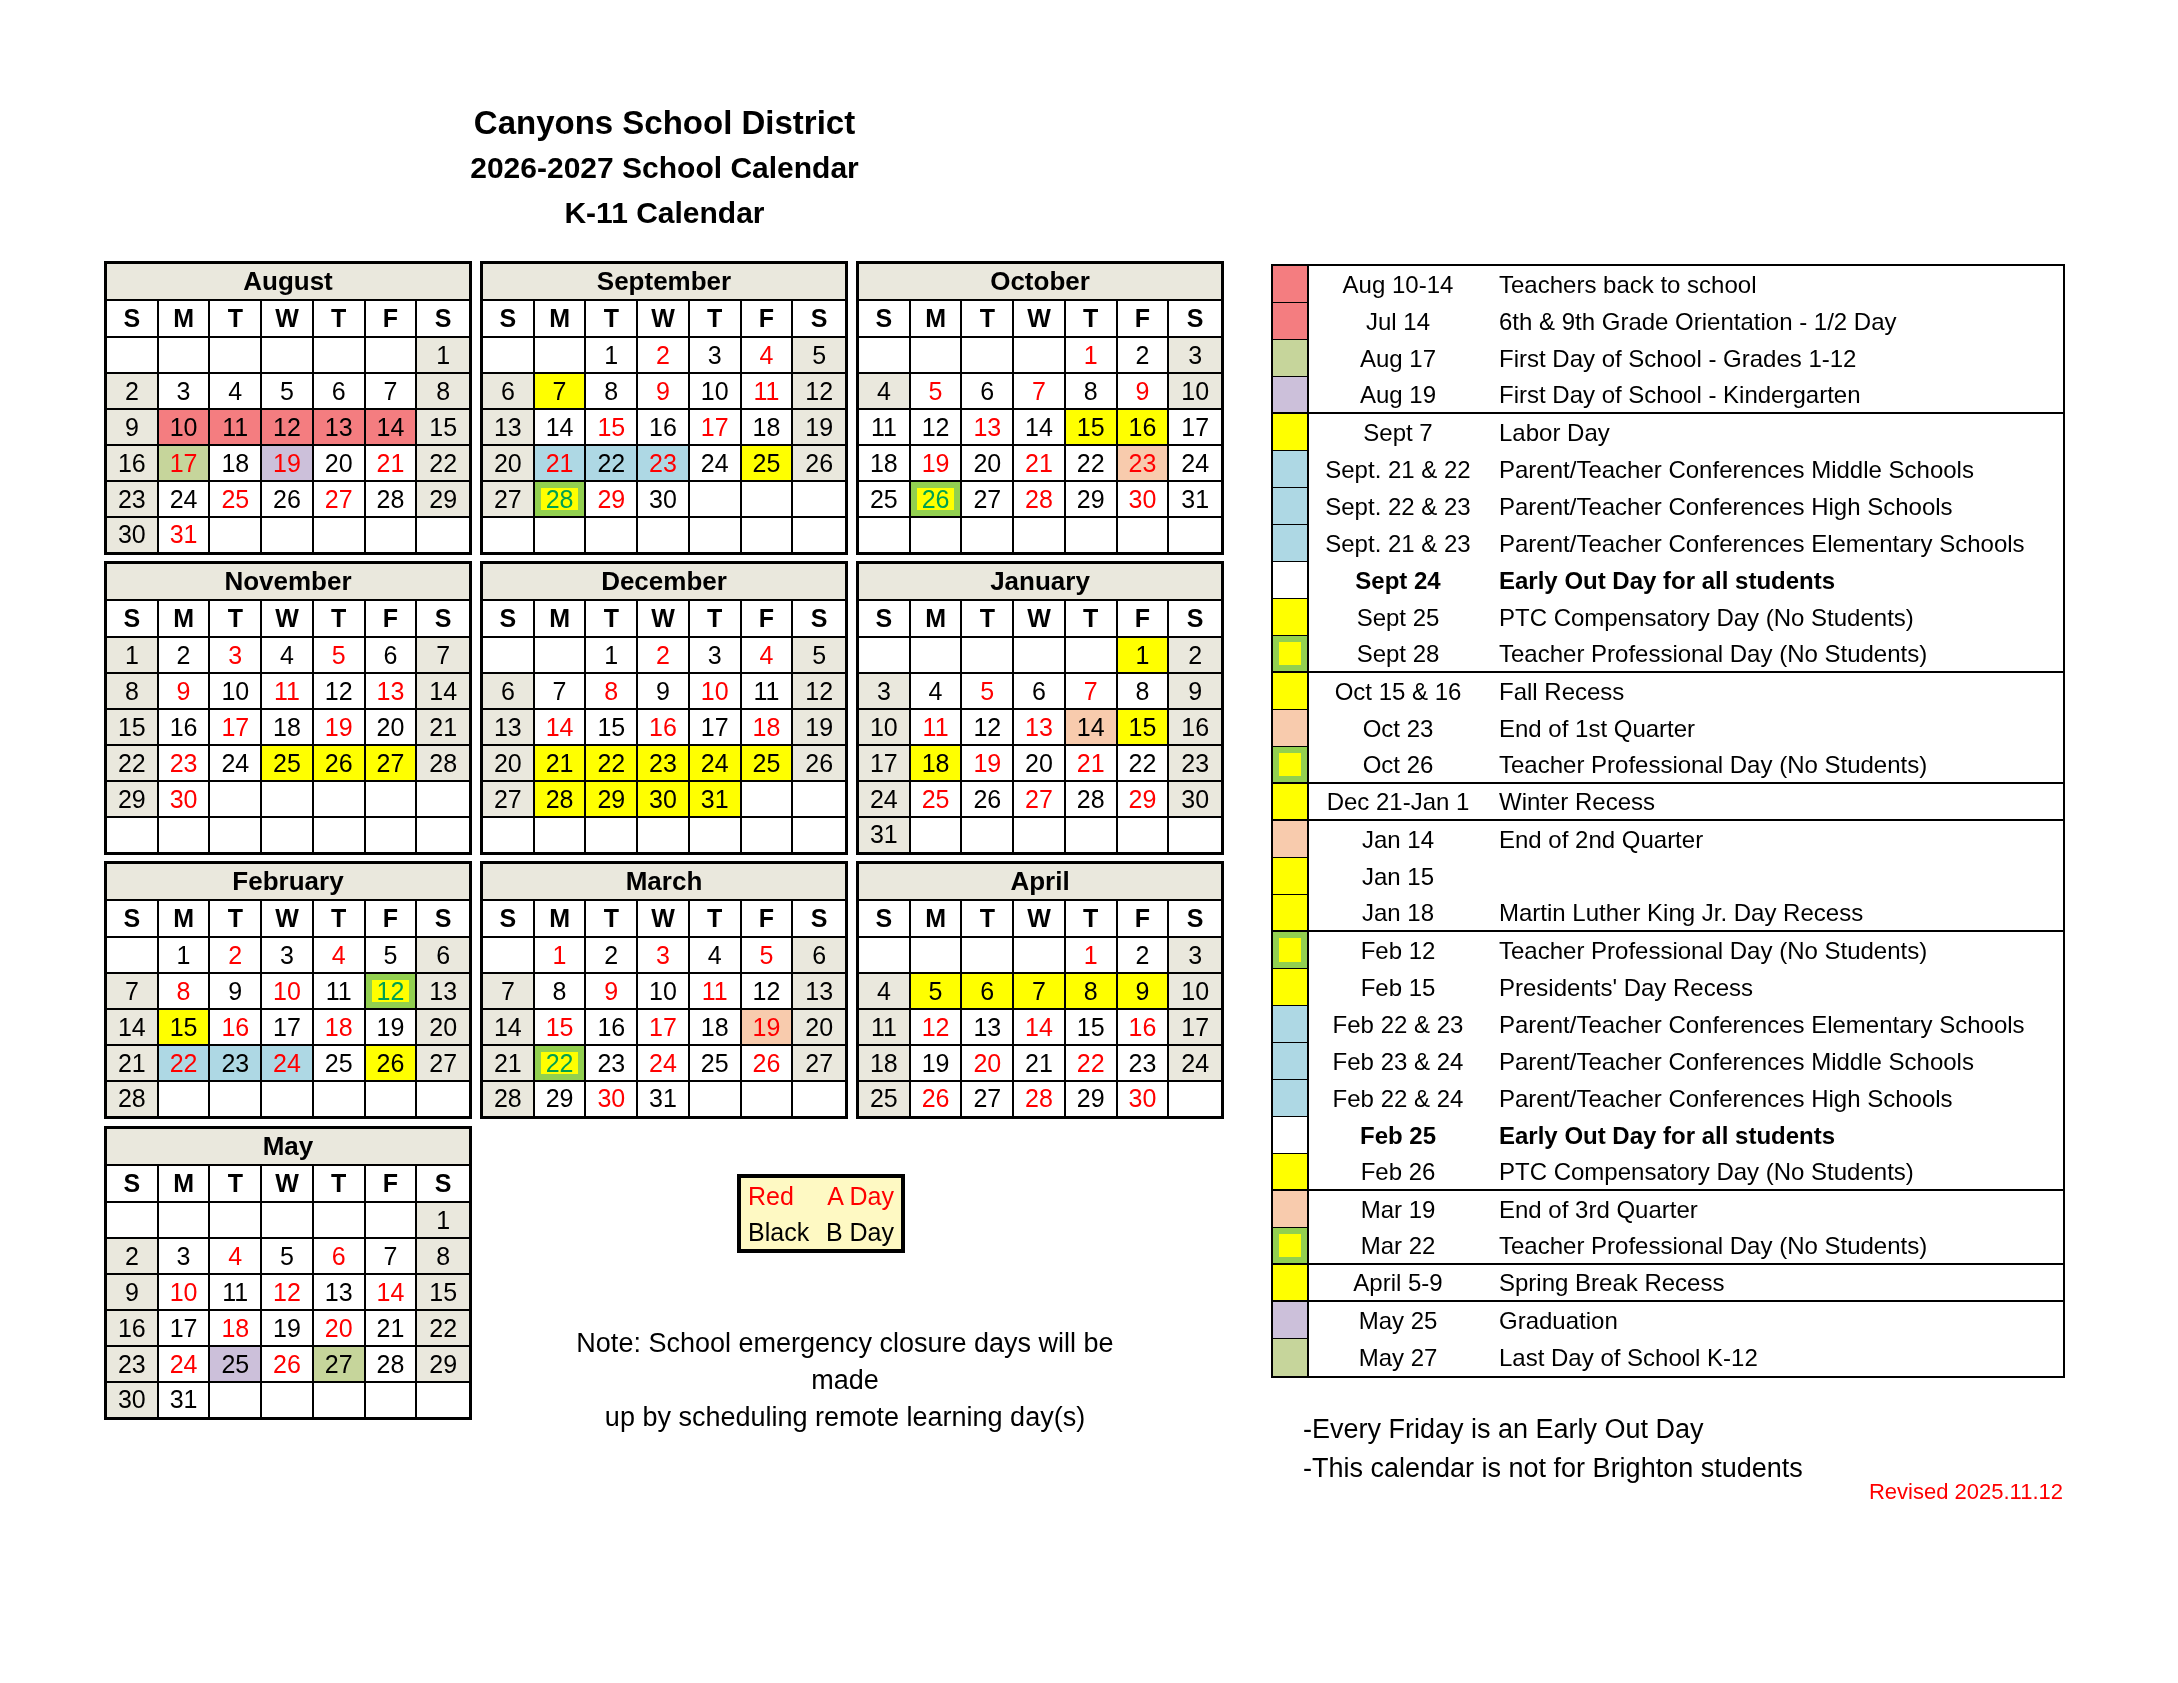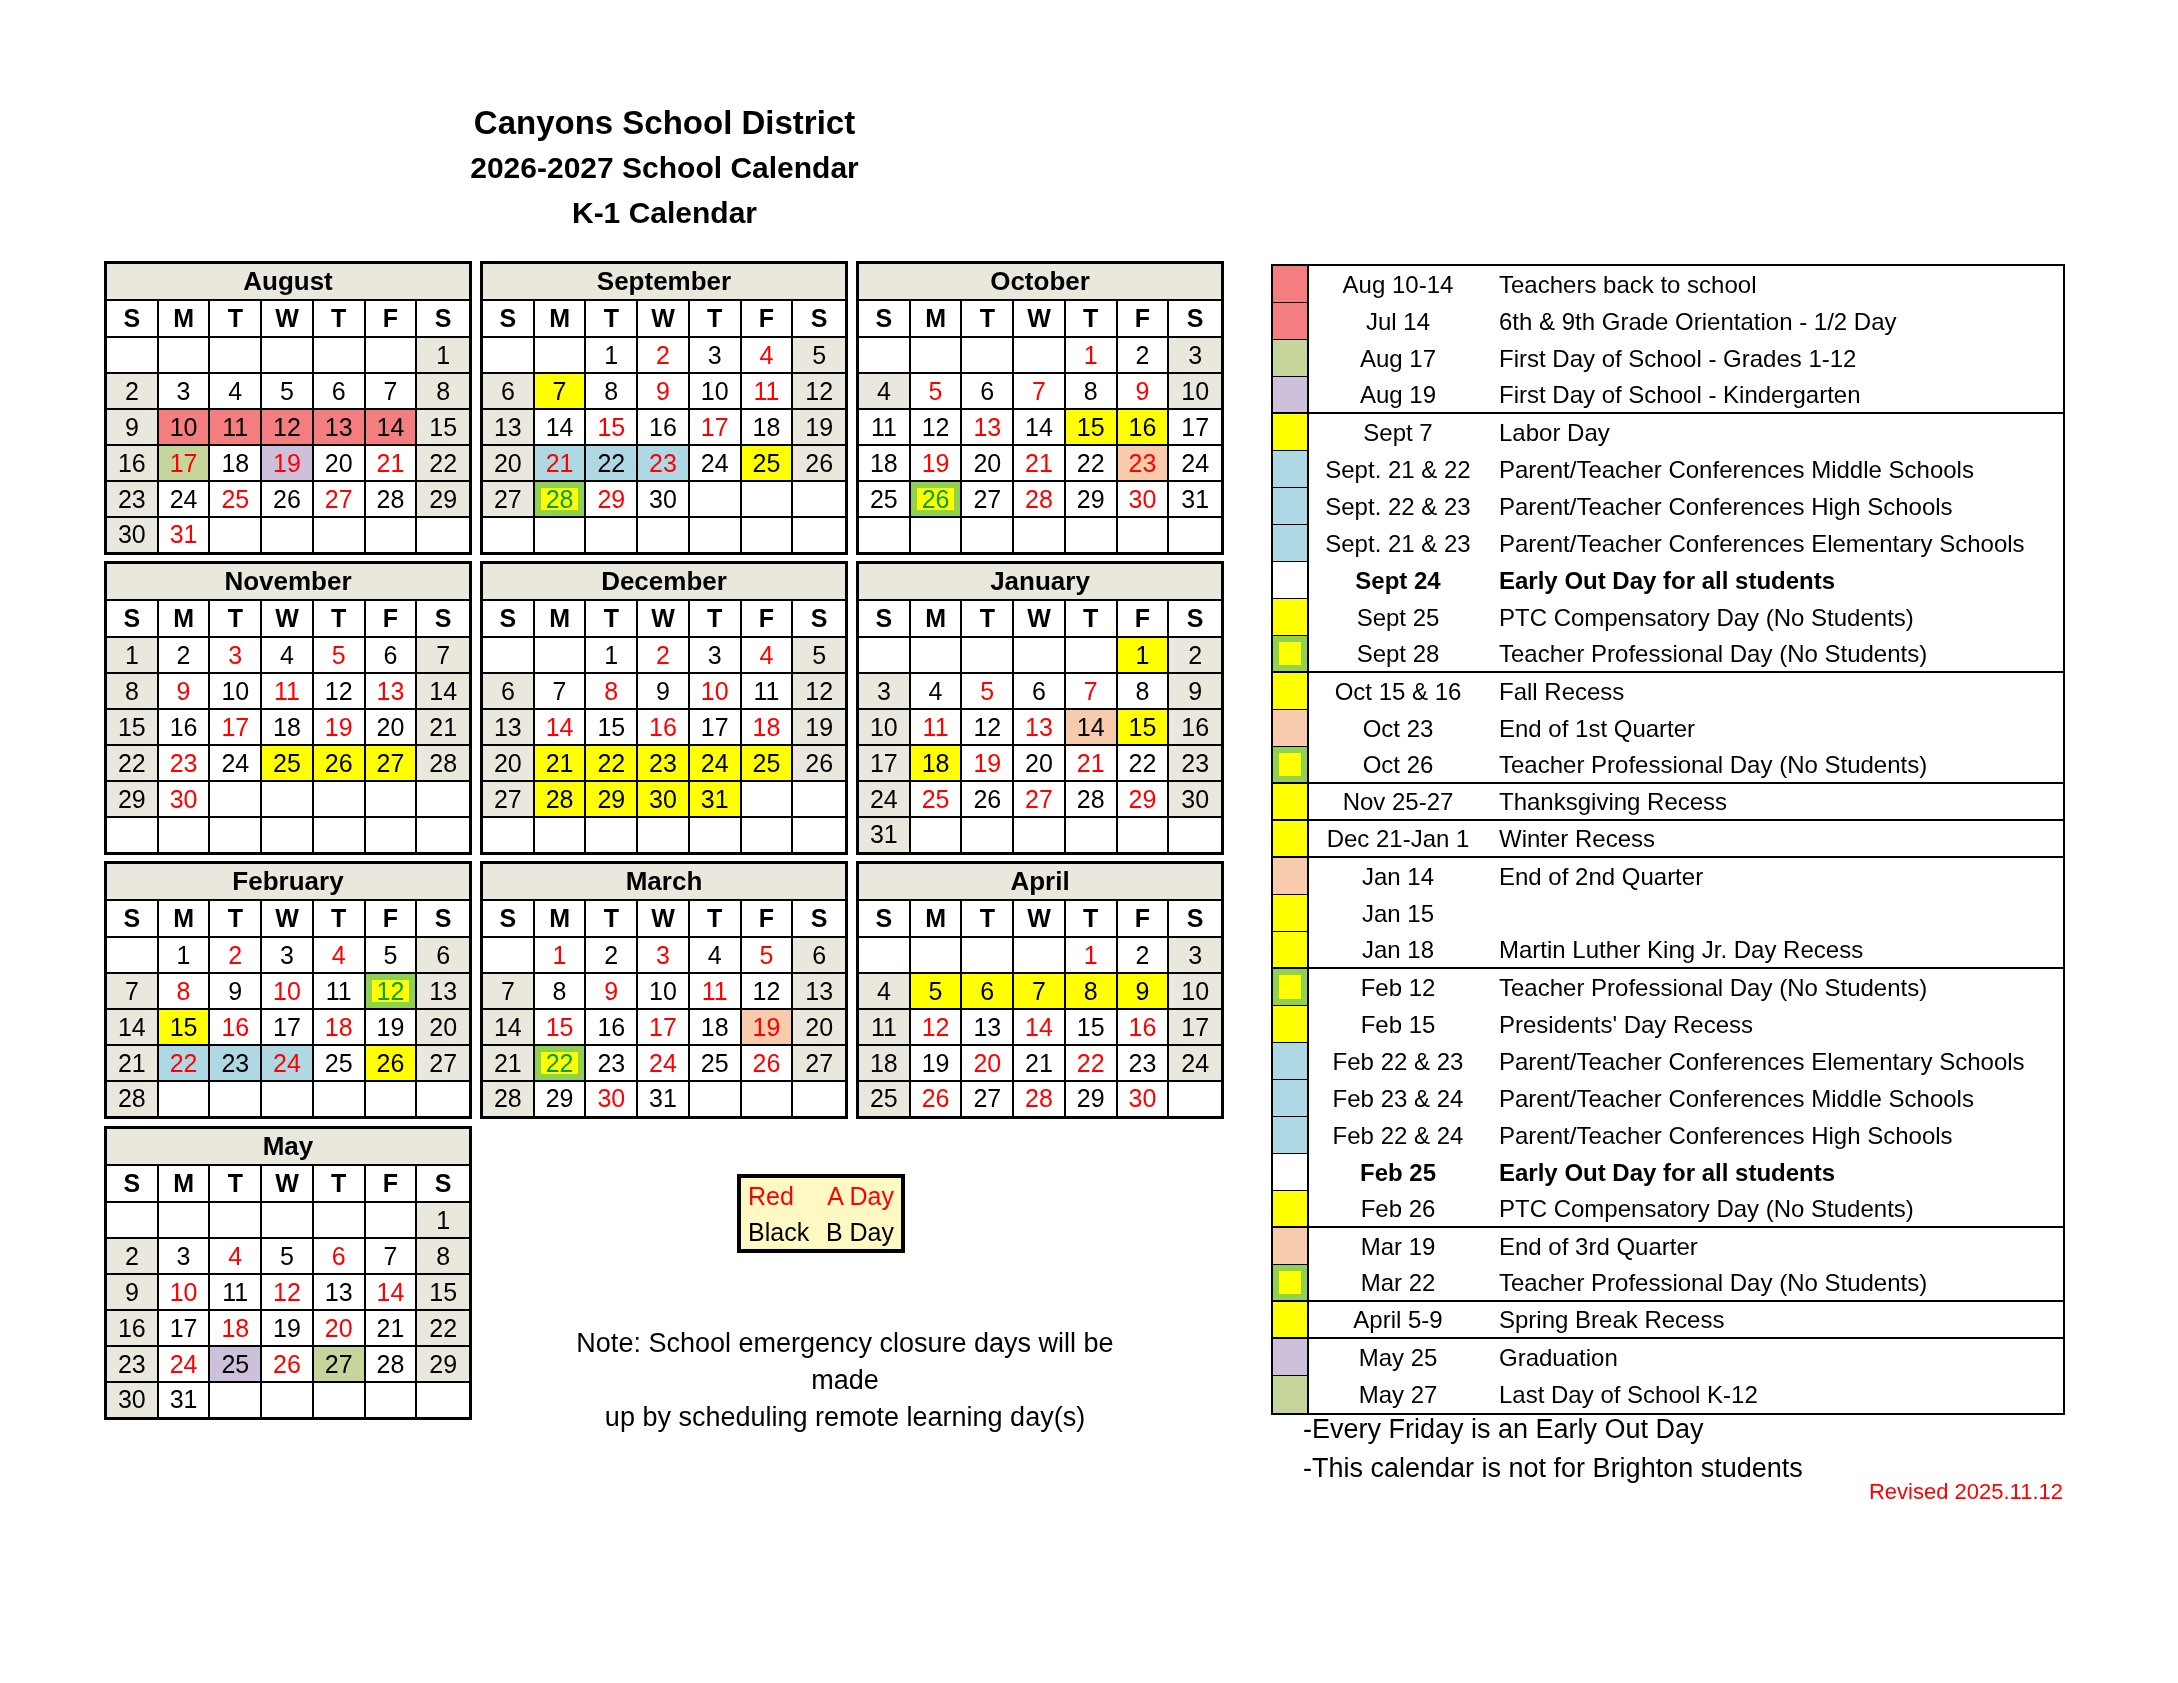--- a/index.html
+++ b/index.html
@@ -51,21 +51,21 @@
   #revised{position:absolute;left:1667px;top:1479px;width:396px;text-align:right;font-size:22px;}
 </style>
 </head>
 <body>
 
 <div id="page">
 
   <div class="title-block">
     <div class="title-line-1">Canyons School District</div>
     <div class="title-line-2">2026-2027 School Calendar</div>
-    <div class="title-line-3">K-1 Calendar</div>
+    <div class="title-line-3">K-11 Calendar</div>
   </div>
 
   <div id="months">
       <div class="month mpos-0">
         <div class="month-name" style="background: rgb(234, 232, 221);">August</div>
         <div class="dow-row">
           <div class="dow-cell">S</div>
           <div class="dow-cell">M</div>
           <div class="dow-cell">T</div>
           <div class="dow-cell">W</div>
@@ -763,25 +763,20 @@
         <div class="lg-date">Oct 23</div>
         <div class="lg-desc">End of 1st Quarter</div>
       </div>
       <div class="lg-row sec">
         <div class="lg-swatch" style="background: rgb(255, 255, 0); box-shadow: rgb(146, 208, 80) 0px 0px 0px 6px inset;"></div>
         <div class="lg-date">Oct 26</div>
         <div class="lg-desc">Teacher Professional Day (No Students)</div>
       </div>
       <div class="lg-row sec">
         <div class="lg-swatch" style="background: rgb(255, 255, 0);"></div>
-        <div class="lg-date">Nov 25-27</div>
-        <div class="lg-desc">Thanksgiving Recess</div>
-      </div>
-      <div class="lg-row sec">
-        <div class="lg-swatch" style="background: rgb(255, 255, 0);"></div>
         <div class="lg-date">Dec 21-Jan 1</div>
         <div class="lg-desc">Winter Recess</div>
       </div>
       <div class="lg-row">
         <div class="lg-swatch" style="background: rgb(248, 203, 173);"></div>
         <div class="lg-date">Jan 14</div>
         <div class="lg-desc">End of 2nd Quarter</div>
       </div>
       <div class="lg-row">
         <div class="lg-swatch" style="background: rgb(255, 255, 0);"></div>

